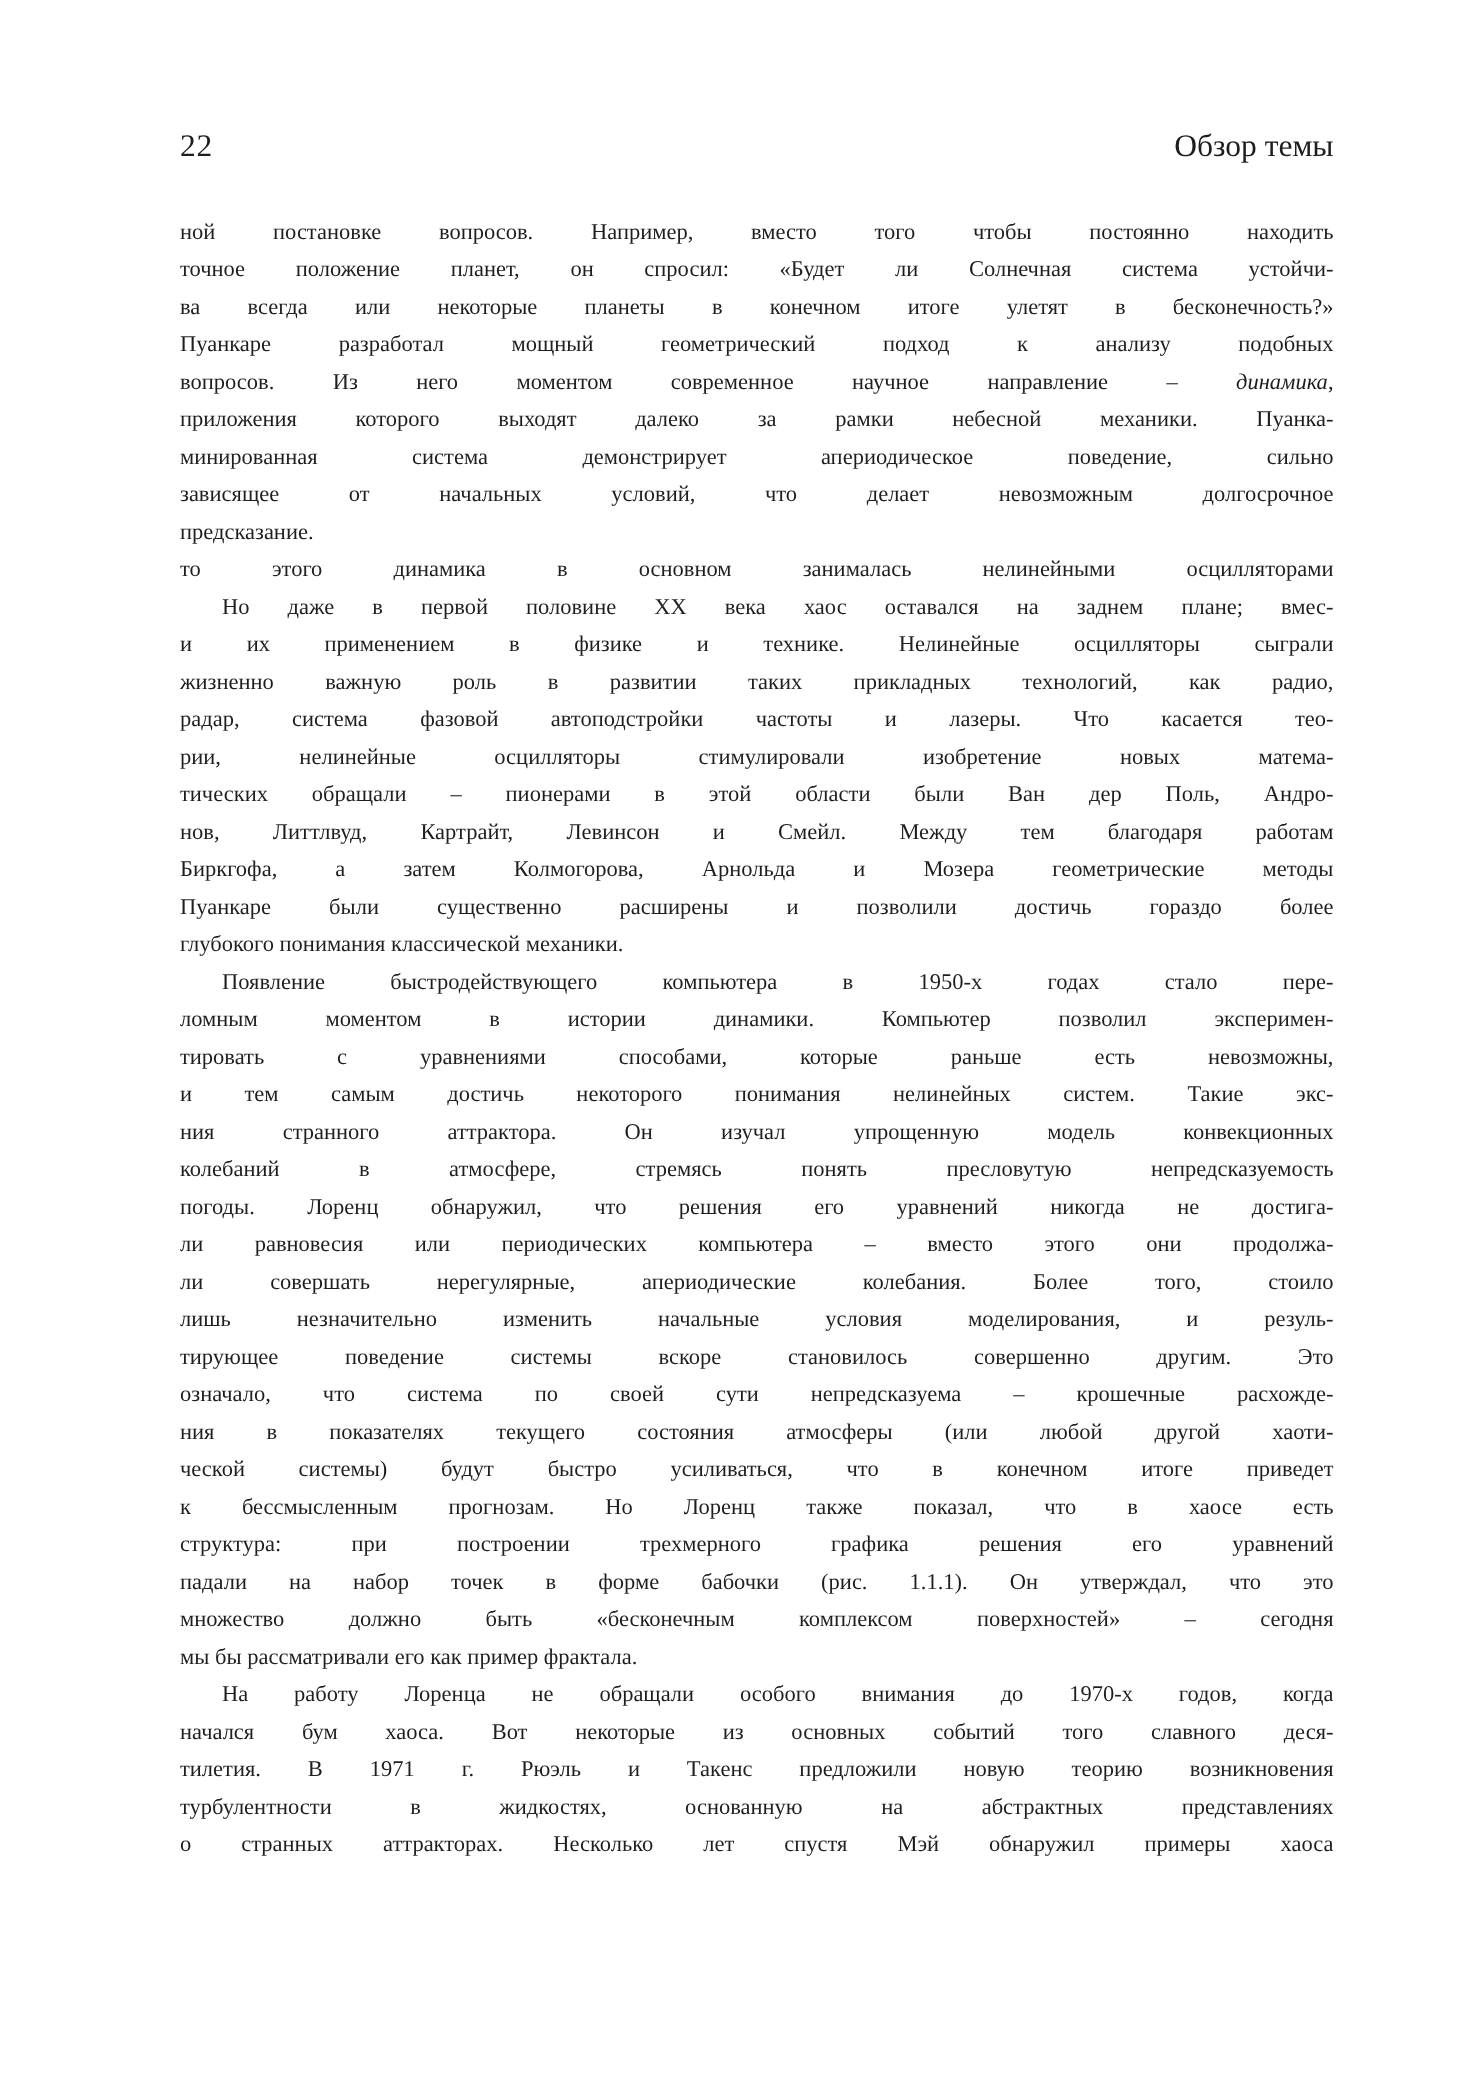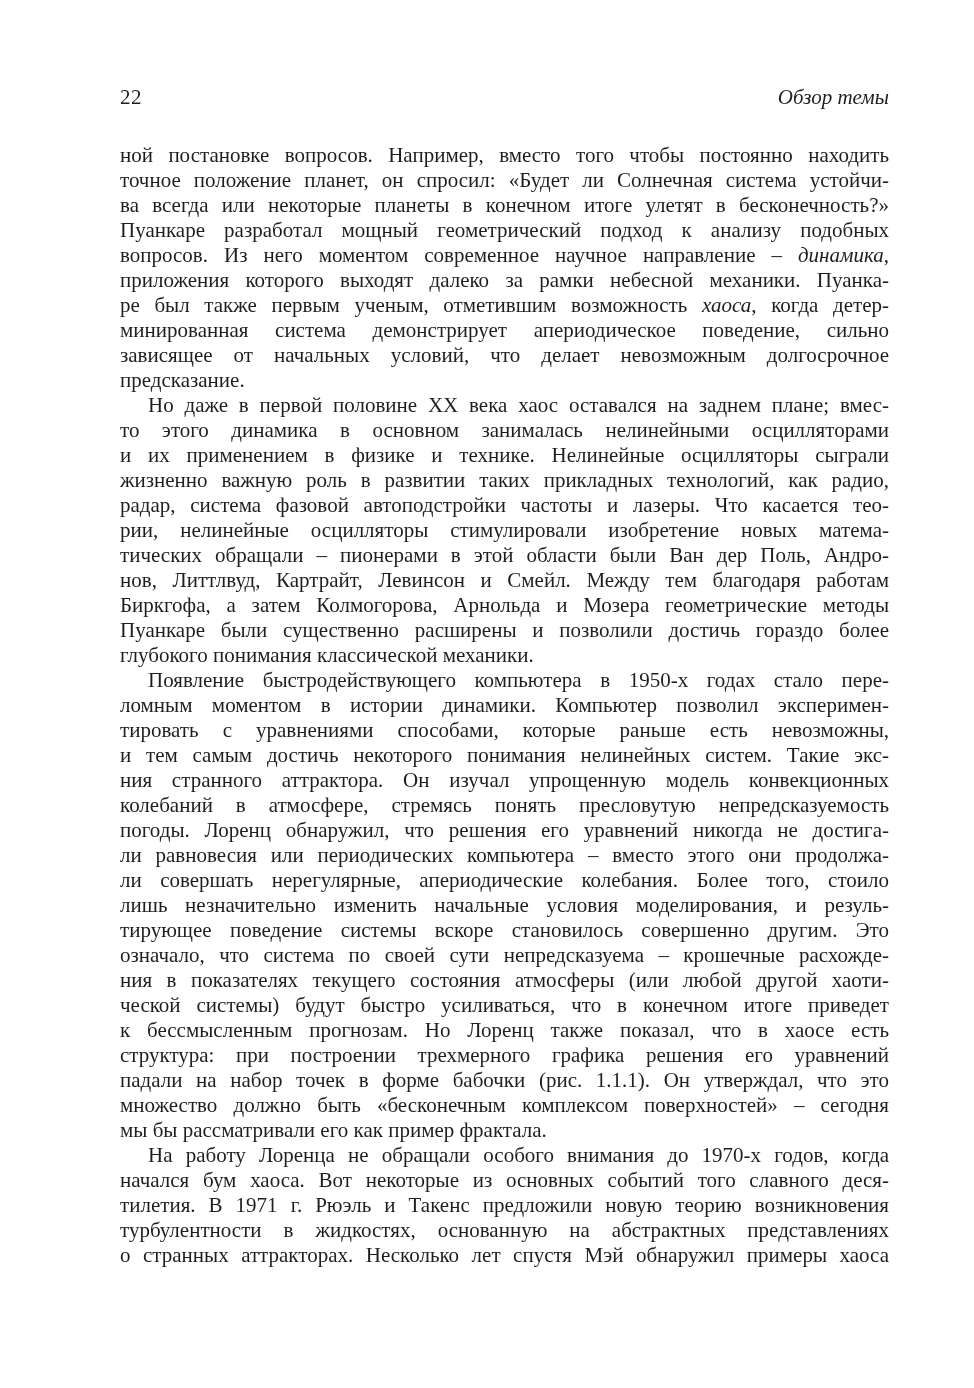--- a/index.html
+++ b/index.html
@@ -26,31 +26,30 @@
     justify-content: space-between;
     align-items: baseline;
     font-size: 21px;
     line-height: 26px;
   }
   .page-number {
     font-style: normal;
     letter-spacing: 0.5px;
   }
   .running-head-title {
-    font-style: italic;
   }
   .text-body {
     position: absolute;
     left: 88px;
     right: 117px;
     top: 143px;
   }
   .para { margin: 0; padding: 0; }
   .line {
-    font-size: 21px;
+    font-size: 15px;
     line-height: 25px;
     height: 25px;
     white-space: normal;
     text-align: left;
     overflow: hidden;
   }
   .line.fill {
     text-align: justify;
     text-align-last: justify;
   }
@@ -68,28 +67,27 @@
     <span class="running-head-title">Обзор темы</span>
   </div>
   <div class="text-body">
       <div class="para">
         <div class="line fill"><span>ной постановке вопросов. Например, вместо того чтобы постоянно находить</span></div>
         <div class="line fill"><span>точное положение планет, он спросил: «Будет ли Солнечная система устойчи-</span></div>
         <div class="line fill"><span>ва всегда или некоторые планеты в конечном итоге улетят в бесконечность?»</span></div>
         <div class="line fill"><span>Пуанкаре разработал мощный геометрический подход к анализу подобных</span></div>
         <div class="line fill"><span>вопросов. Из него моментом современное научное направление – </span><i>динамика</i><span>,</span></div>
         <div class="line fill"><span>приложения которого выходят далеко за рамки небесной механики. Пуанка-</span></div>
-        <div class="line fill"><span>ре был также первым ученым, отметившим возможность </span><i>хаоса</i><span>, когда детер-</span></div>
         <div class="line fill"><span>минированная система демонстрирует апериодическое поведение, сильно</span></div>
         <div class="line fill"><span>зависящее от начальных условий, что делает невозможным долгосрочное</span></div>
         <div class="line"><span>предсказание.</span></div>
       </div>
       <div class="para">
+        <div class="line fill"><span>то этого динамика в основном занималась нелинейными осцилляторами</span></div>
         <div class="line fill first"><span>Но даже в первой половине XX века хаос оставался на заднем плане; вмес-</span></div>
-        <div class="line fill"><span>то этого динамика в основном занималась нелинейными осцилляторами</span></div>
         <div class="line fill"><span>и их применением в физике и технике. Нелинейные осцилляторы сыграли</span></div>
         <div class="line fill"><span>жизненно важную роль в развитии таких прикладных технологий, как радио,</span></div>
         <div class="line fill"><span>радар, система фазовой автоподстройки частоты и лазеры. Что касается тео-</span></div>
         <div class="line fill"><span>рии, нелинейные осцилляторы стимулировали изобретение новых матема-</span></div>
         <div class="line fill"><span>тических обращали – пионерами в этой области были Ван дер Поль, Андро-</span></div>
         <div class="line fill"><span>нов, Литтлвуд, Картрайт, Левинсон и Смейл. Между тем благодаря работам</span></div>
         <div class="line fill"><span>Биркгофа, а затем Колмогорова, Арнольда и Мозера геометрические методы</span></div>
         <div class="line fill"><span>Пуанкаре были существенно расширены и позволили достичь гораздо более</span></div>
         <div class="line"><span>глубокого понимания классической механики.</span></div>
       </div>

